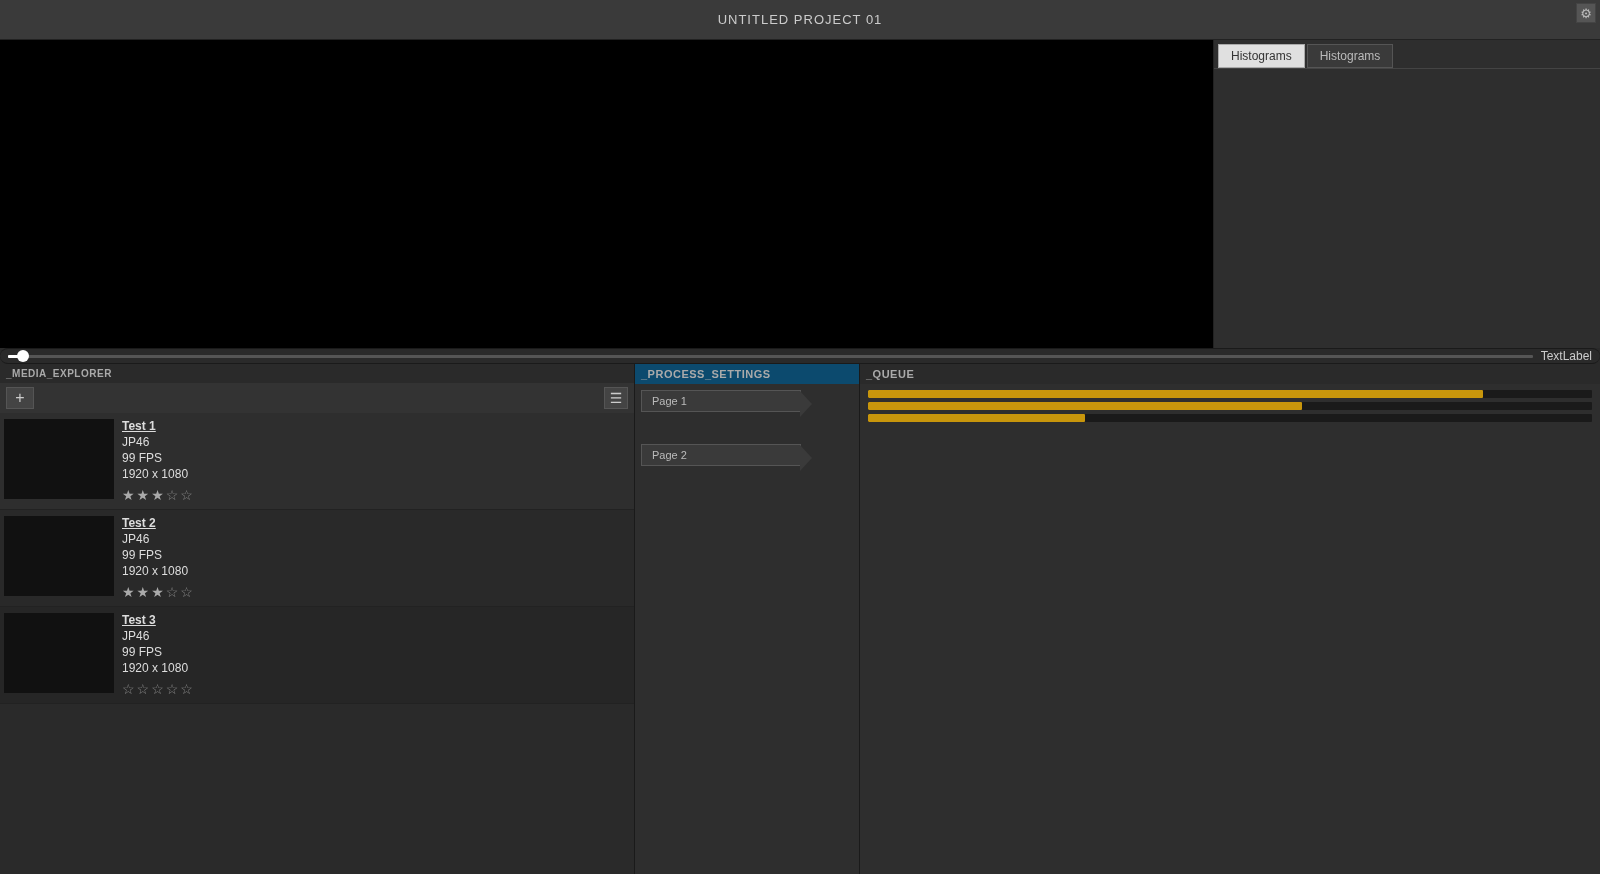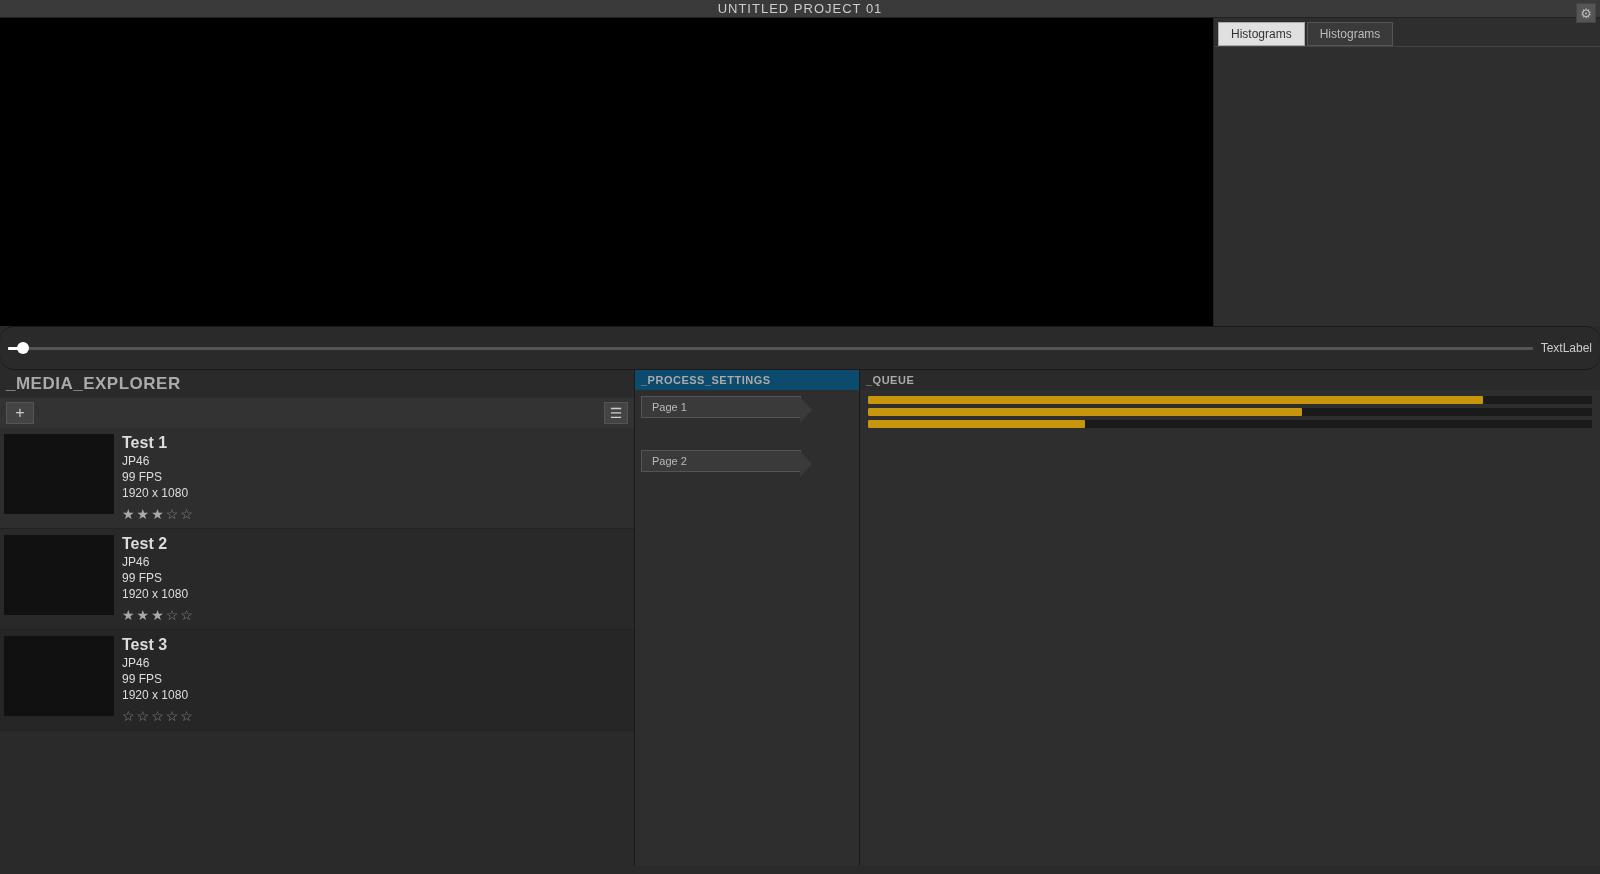--- a/index.html
+++ b/index.html
@@ -9,21 +9,21 @@
       background: #2a2a2a;
       color: #ccc;
       font-family: Arial, sans-serif;
       font-size: 12px;
       overflow: hidden;
     }
 
     
     #title-bar {
       width: 100%;
-      height: 18px;
+      height: 40px;
       background: #3a3a3a;
       display: flex;
       align-items: center;
       justify-content: center;
       position: relative;
       border-bottom: 1px solid #222;
     }
     #title-bar-title {
       color: #ccc;
       font-size: 13px;
@@ -93,21 +93,21 @@
       color: #333;
       border-color: #aaa;
     }
     #side-panel-content {
       flex: 1;
       background: #2e2e2e;
     }
 
     
     #scrubber-area {
-      height: 44px;
+      height: 16px;
       background: #2a2a2a;
       display: flex;
       align-items: center;
       padding: 0 8px;
       position: relative;
       border-top: 1px solid #1a1a1a;
       border-bottom: 1px solid #1a1a1a;
       border-radius: 14px;
     }
     #scrubber-track {
@@ -149,21 +149,21 @@
 
     
     #media-explorer {
       flex: 0 0 635px;
       display: flex;
       flex-direction: column;
       border-right: 1px solid #1a1a1a;
     }
     #media-explorer-title {
       color: #aaa;
-      font-size: 17px;
+      font-size: 10px;
       padding: 4px 6px;
       background: #2a2a2a;
       font-weight: bold;
       letter-spacing: 0.5px;
     }
     #media-explorer-toolbar {
       display: flex;
       align-items: center;
       padding: 4px 6px;
       background: #333;
@@ -222,22 +222,23 @@
       flex-shrink: 0;
       margin-right: 8px;
     }
     .media-info {
       display: flex;
       flex-direction: column;
       gap: 2px;
     }
     .media-name {
       color: #ddd;
-      font-size: 16px;
+      font-size: 12px;
       font-weight: bold;
+      text-decoration: underline;
     }
     .media-codec {
       color: #ddd;
       font-size: 12px;
     }
     .media-fps {
       color: #ddd;
       font-size: 12px;
     }
     .media-res {

